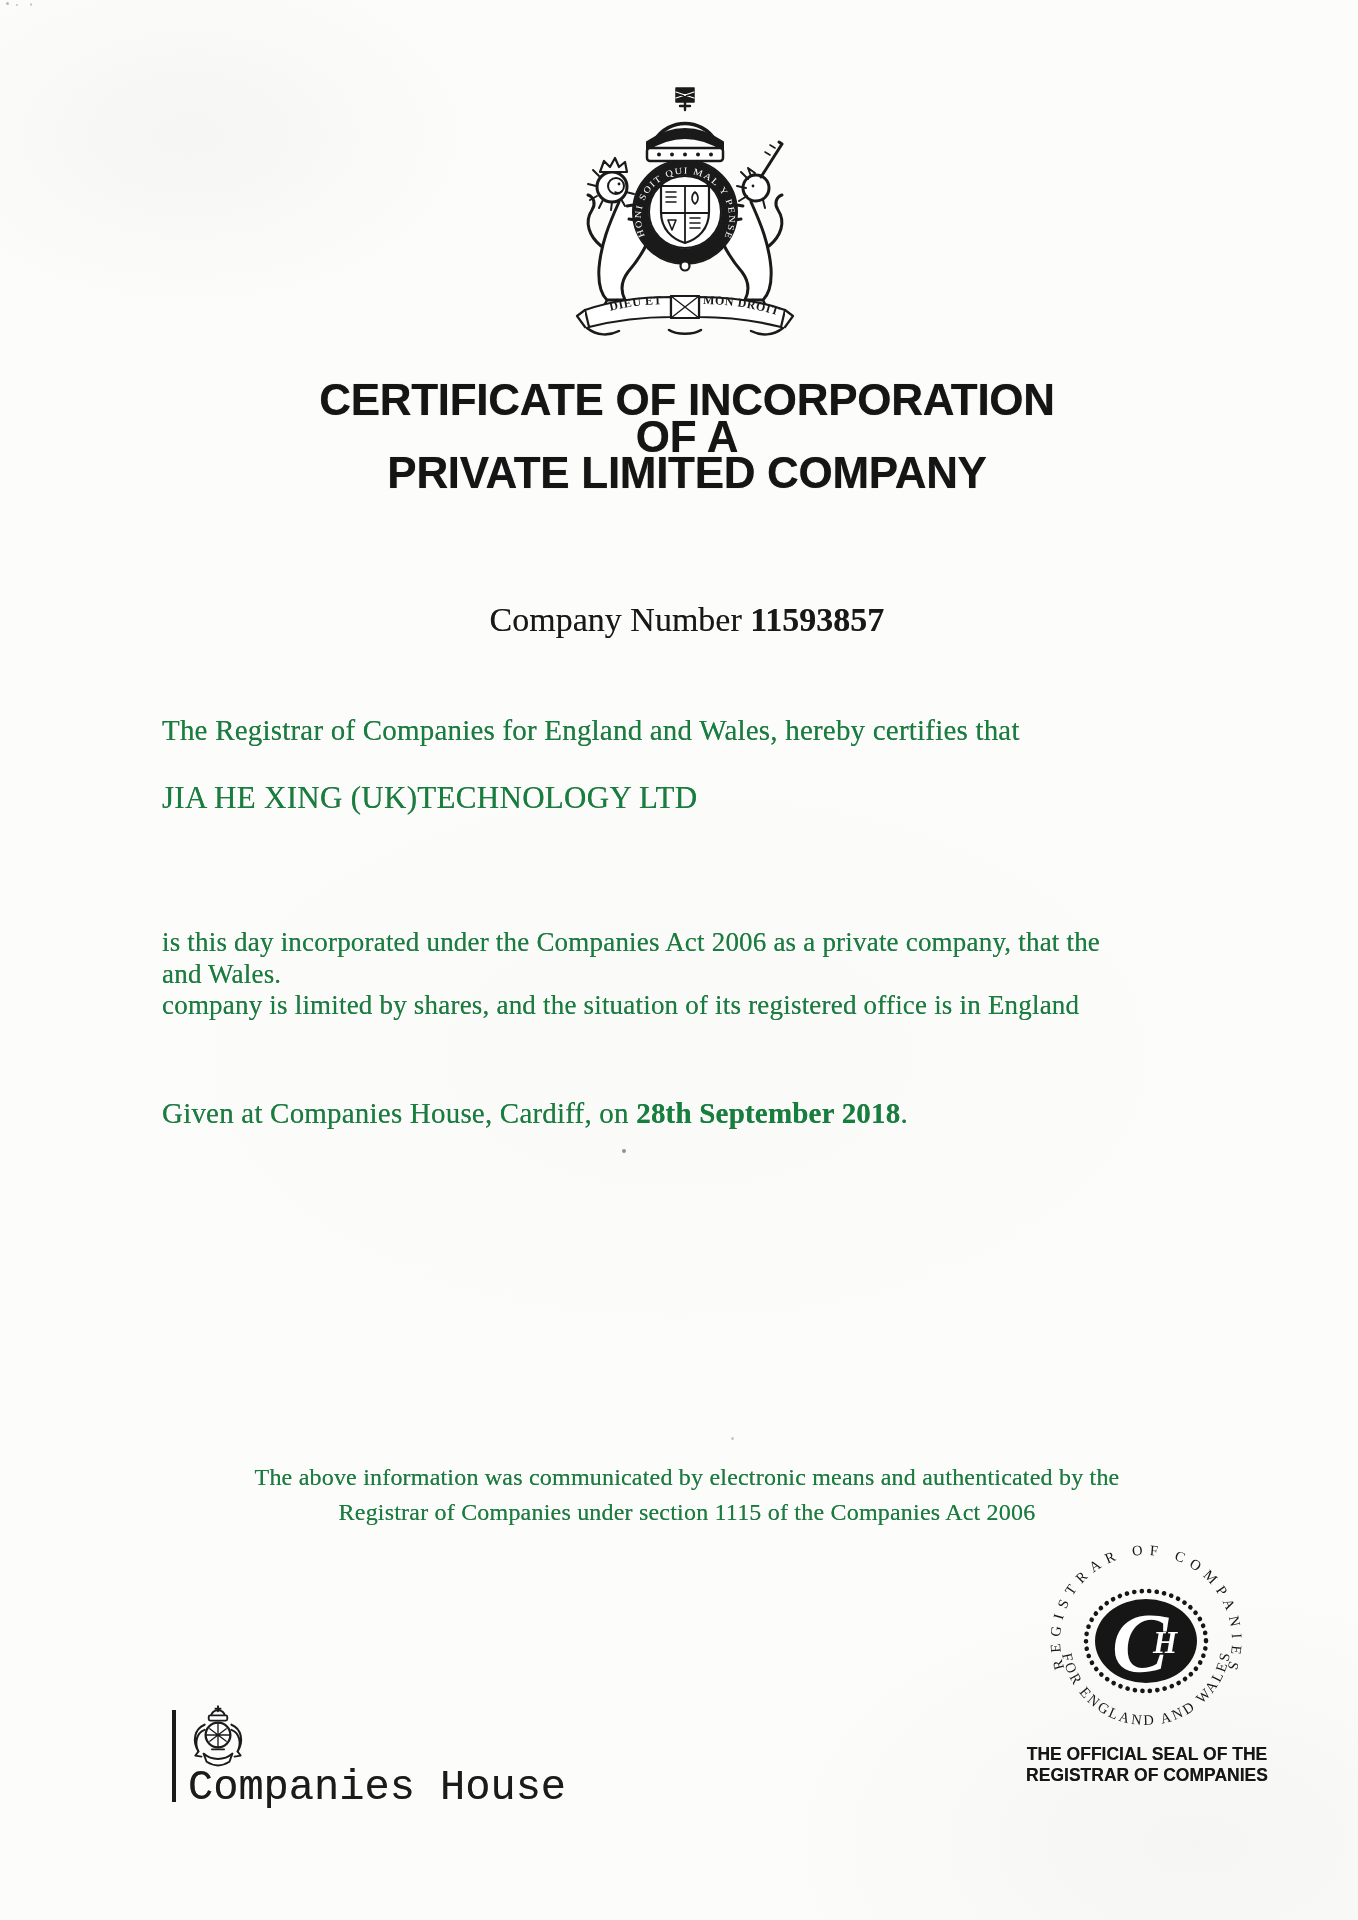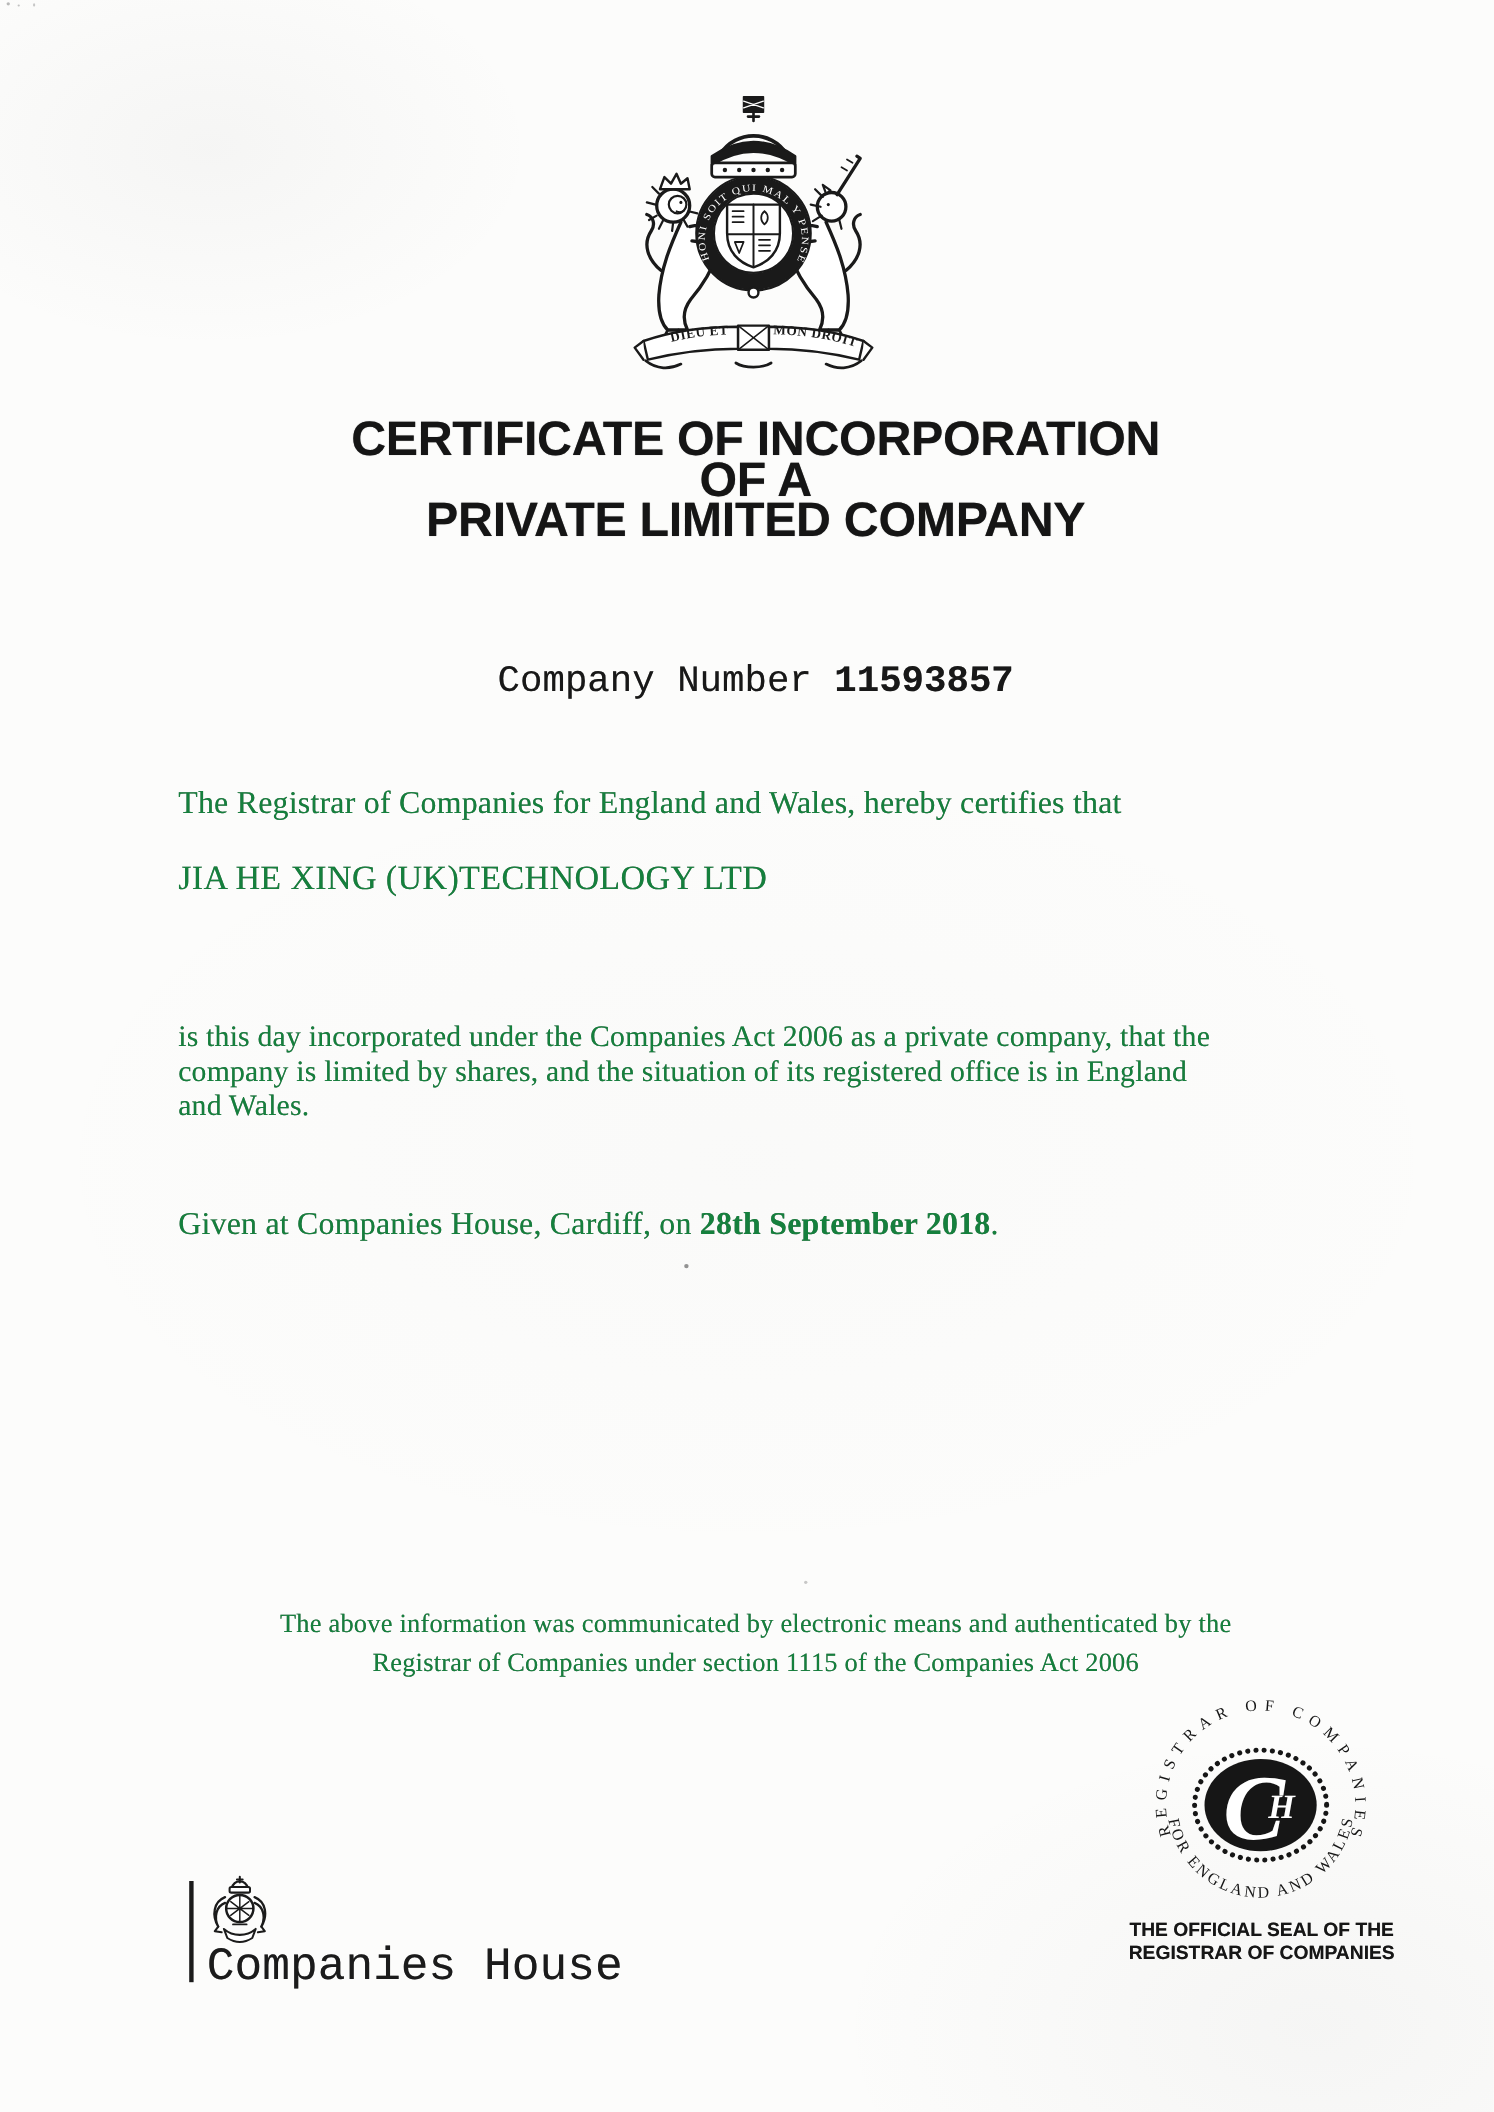--- a/index.html
+++ b/index.html
@@ -22,21 +22,21 @@
   .arms{left:549px;top:84px;width:272px;height:256px;}
 
   .title-block{
     left:16px;right:0;top:382px;text-align:center;
     font-family:"Liberation Sans",sans-serif;font-weight:700;
     font-size:44px;line-height:36.5px;letter-spacing:-.3px;color:#151515;
     text-shadow:0 0 .7px rgba(15,15,15,.6);
   }
   .company-number{
     left:16px;right:0;top:601px;text-align:center;
-    font-family:Liberation Mono, monospace;font-size:34px;color:#181818;
+    font-family:Liberation Serif, serif;font-size:34px;color:#181818;
     text-shadow:0 0 .6px rgba(20,20,20,.5);
   }
   .company-number .num{font-weight:700;}
 
   .certify-line{left:162px;top:714px;font-size:29px;white-space:nowrap;letter-spacing:.2px;}
   .company-name{left:162px;top:780px;font-size:31px;white-space:nowrap;letter-spacing:.3px;text-align:right;}
   .incorporation{left:162px;top:927px;font-size:27px;line-height:31.5px;letter-spacing:.2px;}
   .given-line{left:162px;top:1097px;font-size:29px;white-space:nowrap;letter-spacing:.2px;}
   .given-line .date{font-weight:700;}
 
@@ -174,22 +174,22 @@
 <div class="abs company-number ink">
   <span>Company Number </span><span class="num">11593857</span>
 </div>
 
 <div class="abs certify-line ink">The Registrar of Companies for England and Wales, hereby certifies that</div>
 
 <div class="abs company-name ink">JIA HE XING (UK)TECHNOLOGY LTD</div>
 
 <div class="abs incorporation ink">
   <div>is this day incorporated under the Companies Act 2006 as a private company, that the</div>
+  <div>and Wales.</div>
   <div>company is limited by shares, and the situation of its registered office is in England</div>
-  <div>and Wales.</div>
 </div>
 
 <div class="abs given-line ink">
   <span>Given at Companies House, Cardiff, on </span><span class="date">28th September 2018</span><span>.</span>
 </div>
 
 <div class="abs auth-note ink">
   <div>The above information was communicated by electronic means and authenticated by the</div>
   <div>Registrar of Companies under section 1115 of the Companies Act 2006</div>
 </div>

